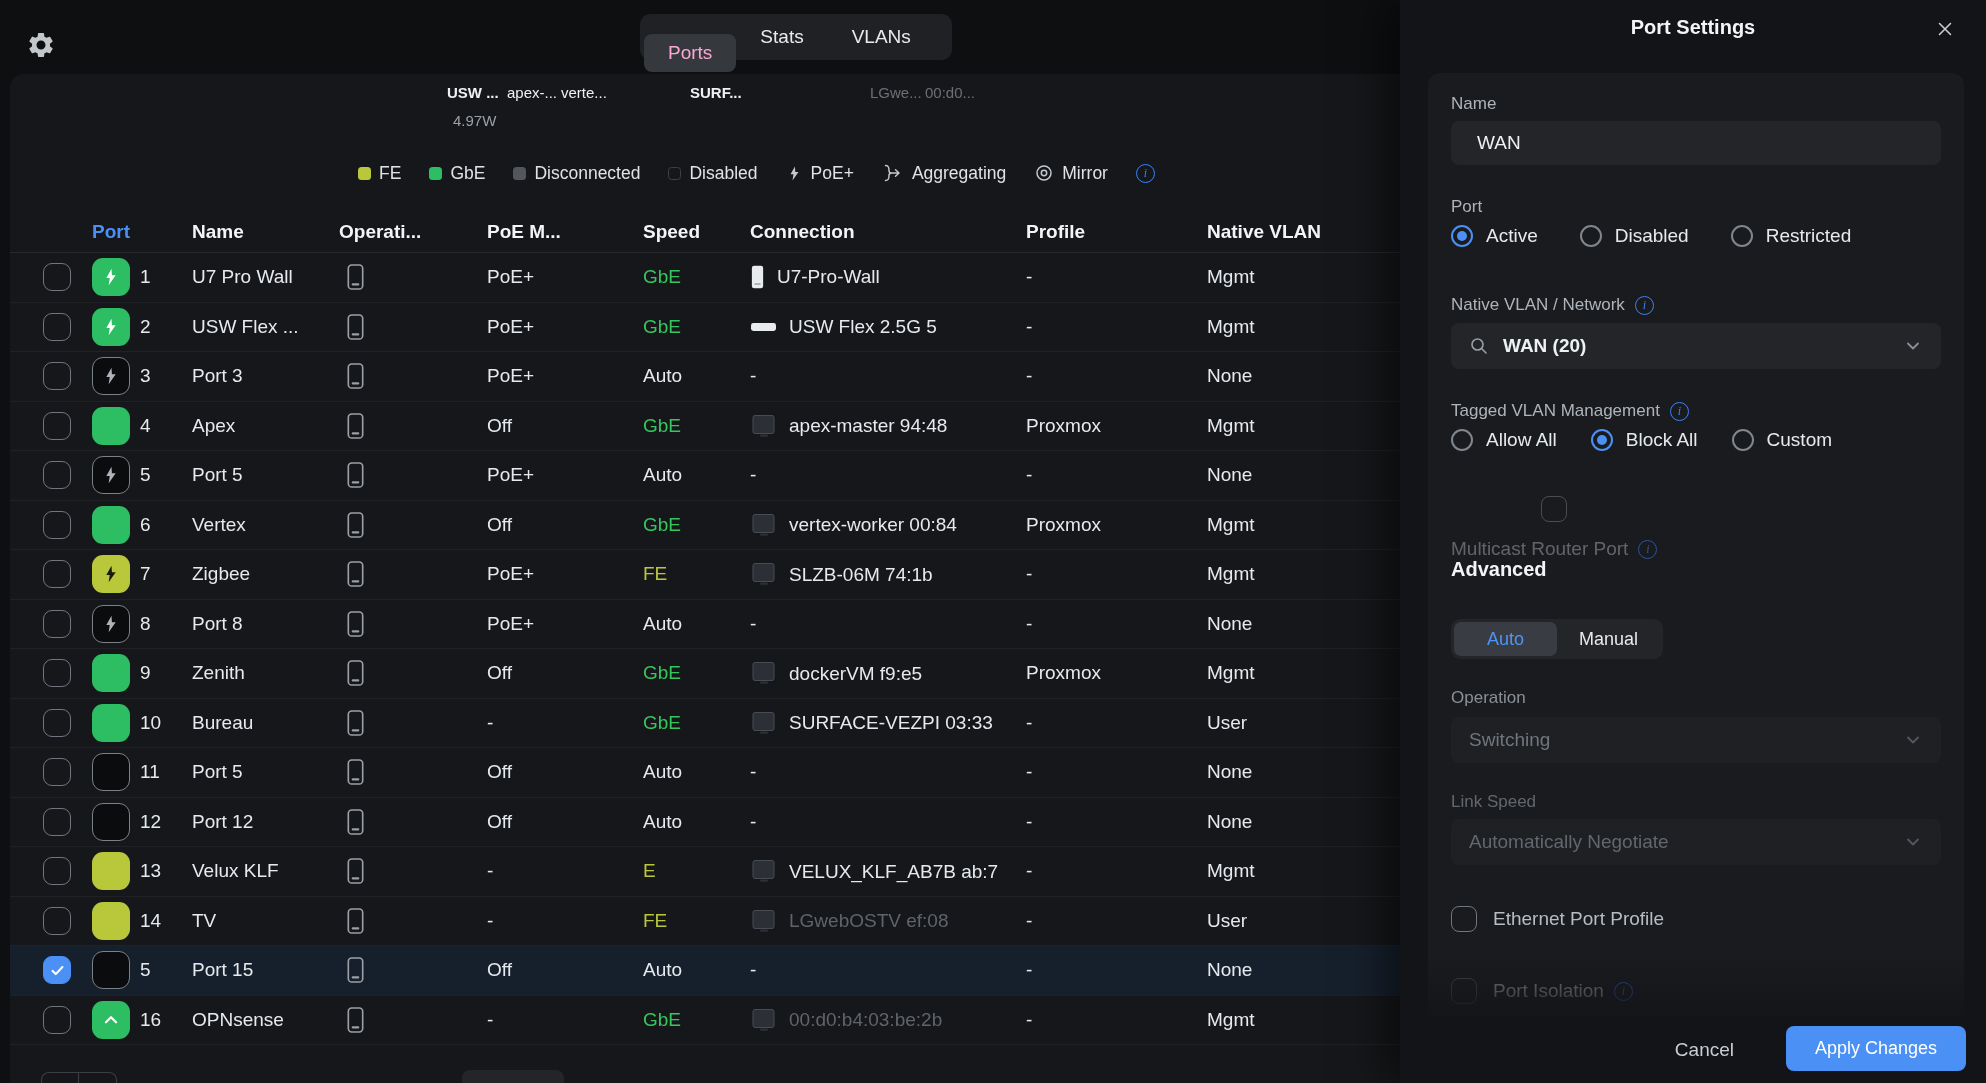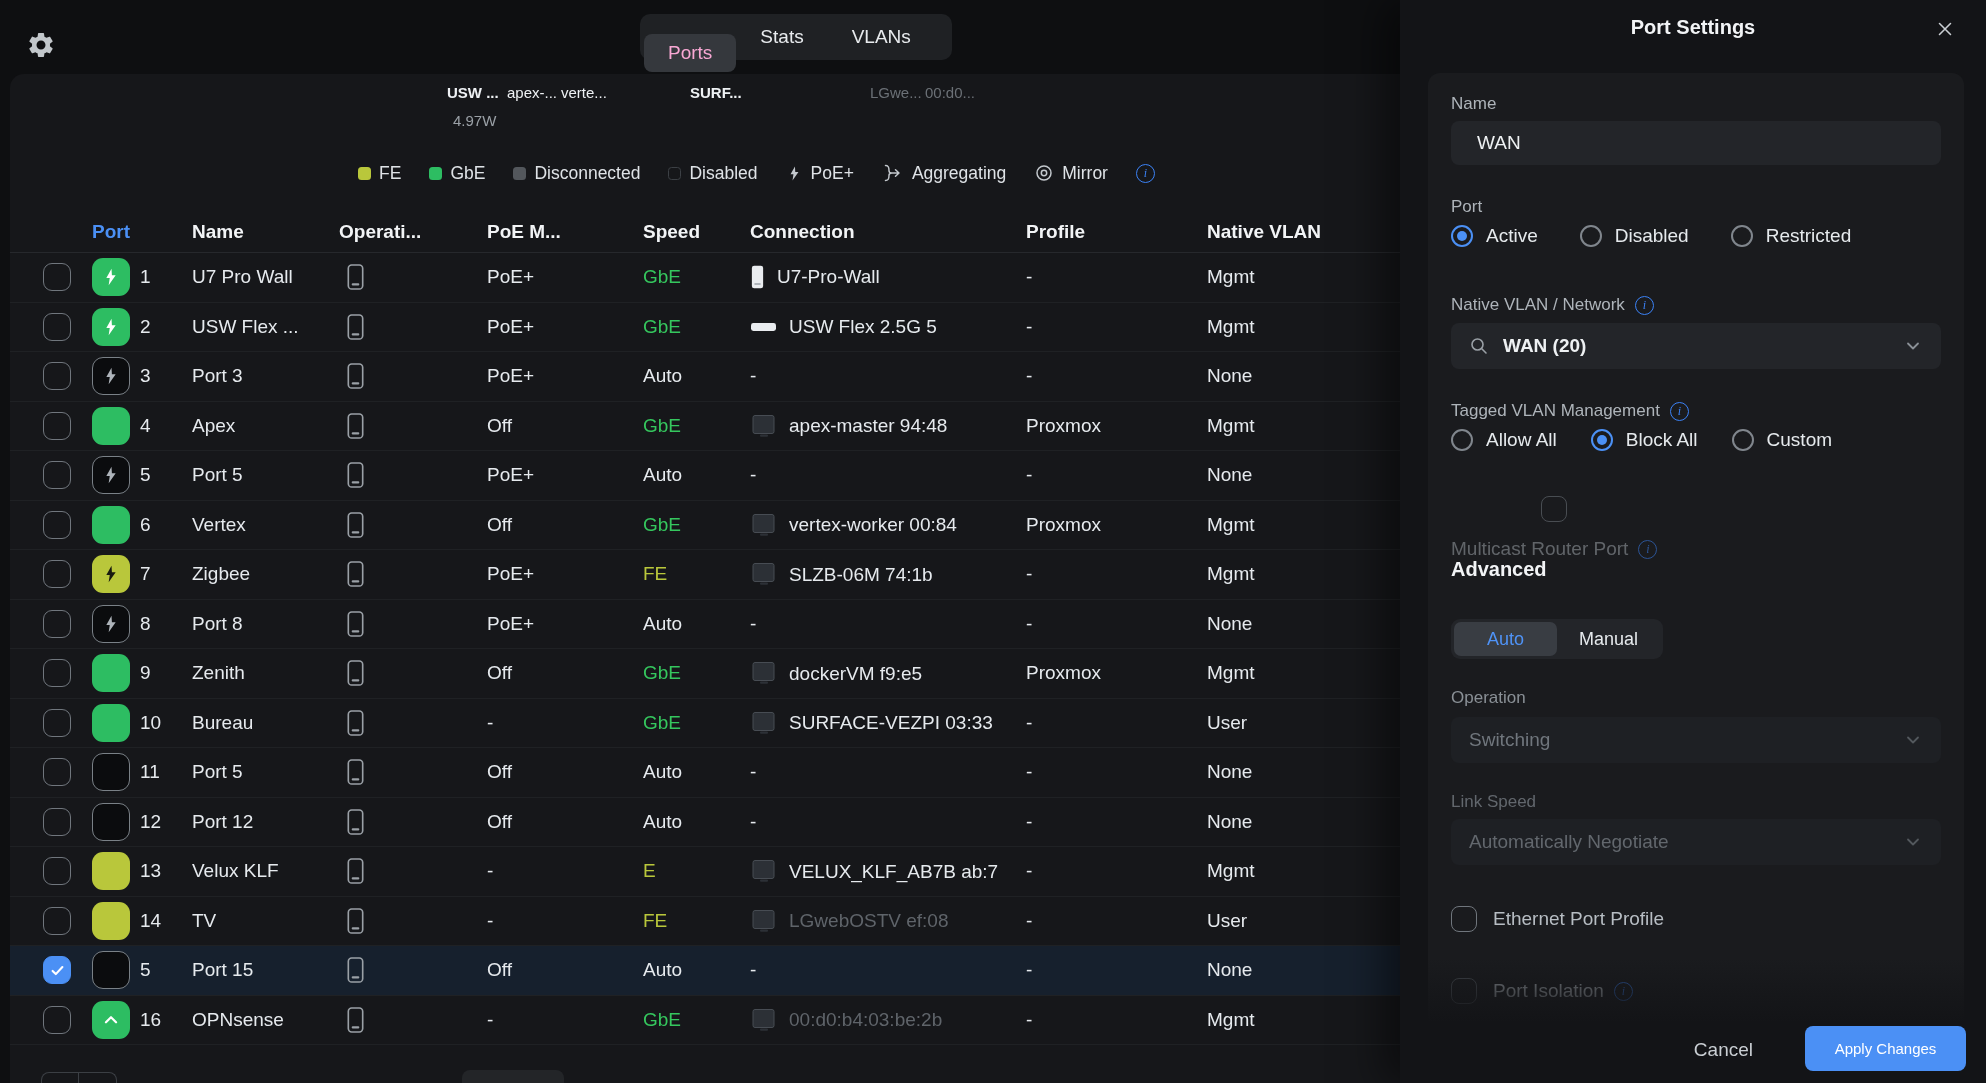--- a/index.html
+++ b/index.html
@@ -109,23 +109,23 @@
     font-size: 18px; color: #e6eaed; border-radius: 7px; cursor: pointer; }
   .seg-btn.active { background: #393d43; color: #4f93f7; }
   .info { display: inline-flex; align-items: center; justify-content: center; width: 19px; height: 19px;
     border-radius: 50%; border: 1.5px solid #3b82f6; color: #3b82f6; font-size: 12px;
     font-family: "Liberation Serif", serif; font-style: italic; cursor: pointer; flex: none; }
   .panel-footer { position: absolute; left: 0; bottom: 0; width: 100%; height: 125px;
     background: linear-gradient(180deg, rgba(19,20,23,0) 0%, #131417 52%);
     display: flex; align-items: flex-end; justify-content: flex-end; gap: 48px;
     padding: 0 20px 12px 0; }
   .cancel-btn { font-size: 19px; color: #c9ced3; cursor: pointer; padding: 10px 4px; }
-  .apply-btn { width: 161px; height: 45px; background: #4b90f5; border-radius: 8px;
+  .apply-btn { width: 180px; height: 45px; background: #4b90f5; border-radius: 8px;
     display: flex; align-items: center; justify-content: center; color: #fff;
-    font-size: 15px; font-weight: 400; cursor: pointer; }
+    font-size: 18px; font-weight: 400; cursor: pointer; }
 </style>
 </head>
 <body>
 
 <div class="gear-btn">
   <svg width="30" height="30" viewBox="0 0 24 24">
     <path fill="#c2c7cb" d="M19.14,12.94c0.04-0.3,0.06-0.61,0.06-0.94c0-0.32-0.02-0.64-0.07-0.94l2.03-1.58c0.18-0.14,0.23-0.41,0.12-0.61 l-1.92-3.32c-0.12-0.22-0.37-0.29-0.59-0.22l-2.39,0.96c-0.5-0.38-1.03-0.7-1.62-0.94L14.4,2.81c-0.04-0.24-0.24-0.41-0.48-0.41 h-3.84c-0.24,0-0.43,0.17-0.47,0.41L9.25,5.35C8.66,5.59,8.12,5.92,7.63,6.29L5.24,5.33c-0.22-0.08-0.47,0-0.59,0.22L2.74,8.87 C2.62,9.08,2.66,9.34,2.86,9.48l2.03,1.58C4.84,11.36,4.8,11.69,4.8,12s0.02,0.64,0.07,0.94l-2.03,1.58 c-0.18,0.14-0.23,0.41-0.12,0.61l1.92,3.32c0.12,0.22,0.37,0.29,0.59,0.22l2.39-0.96c0.5,0.38,1.03,0.7,1.62,0.94l0.36,2.54 c0.05,0.24,0.24,0.41,0.48,0.41h3.84c0.24,0,0.44-0.17,0.47-0.41l0.36-2.54c0.59-0.24,1.13-0.56,1.62-0.94l2.39,0.96 c0.22,0.08,0.47,0,0.59-0.22l1.92-3.32c0.12-0.22,0.07-0.47-0.12-0.61L19.14,12.94z M12,15.6c-1.98,0-3.6-1.62-3.6-3.6 s1.62-3.6,3.6-3.6s3.6,1.62,3.6,3.6S13.98,15.6,12,15.6z"></path>
   </svg>
 </div>
 

